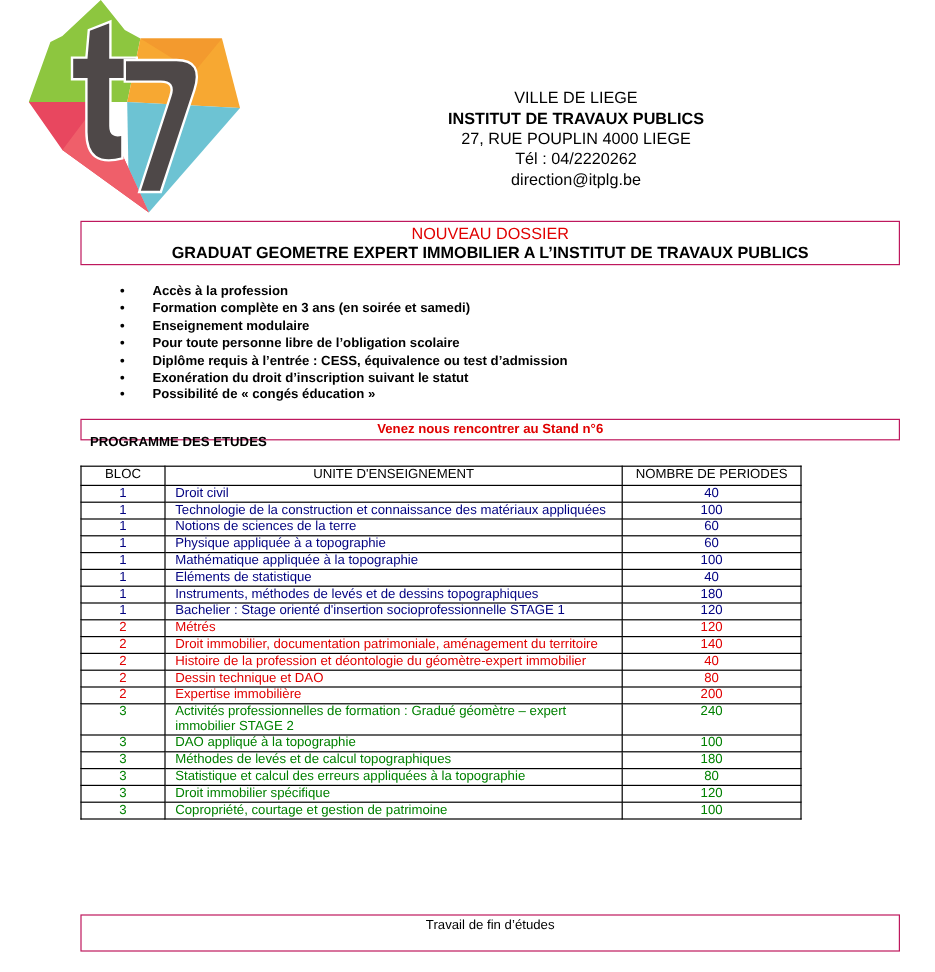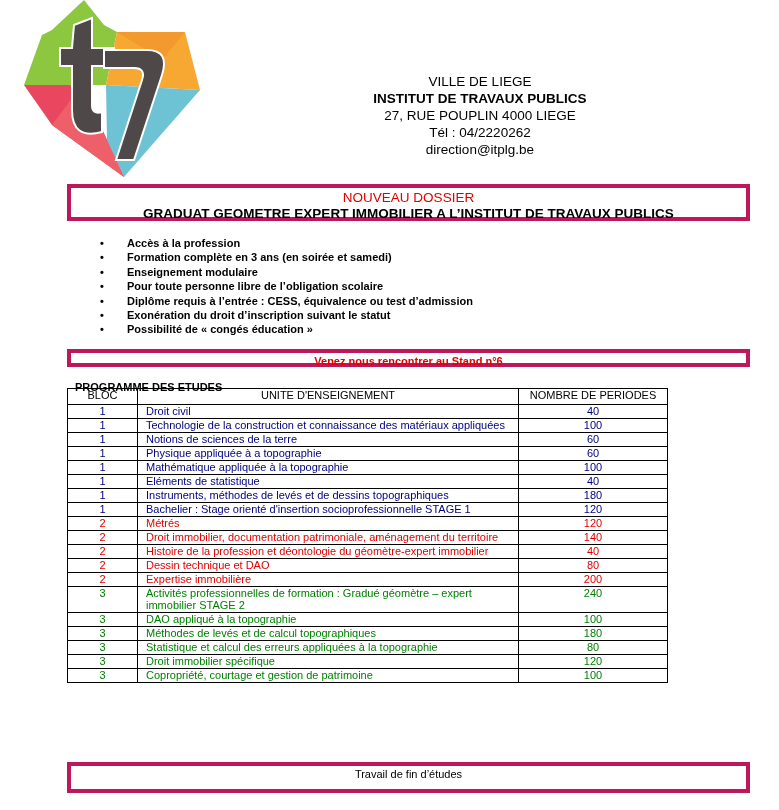--- a/index.html
+++ b/index.html
@@ -2,31 +2,31 @@
 <html><head>
 <meta charset="utf-8">
 <style>
   html, body { margin: 0; padding: 0; background: #ffffff; }
   body { width: 779px; height: 810px; position: relative; overflow: hidden;
          font-family: "Liberation Sans", sans-serif; color: #000; }
   .logo { position: absolute; left: 22px; top: 0px; width: 180px; height: 180px; }
   .org { position: absolute; left: 300px; top: 46px; width: 360px; text-align: center;
          font-size: 13.5px; line-height: 17px; margin-top: 27px; }
   .org .bold { font-weight: bold; }
-  .box { position: absolute; left: 67px; width: 683px; border: 4px solid #be185d; box-sizing: border-box;
+  .box { position: absolute; left: 67px; width: 683px; border: 1px solid #be185d; box-sizing: border-box;
          text-align: center; }
   .title-box { top: 184px; height: 37px; padding-top: 2px; font-size: 13.5px; line-height: 16px; }
   .title-box .red { color: #e00000; }
   .title-box .main { font-weight: bold; font-size: 13.5px; }
   ul.feat { position: absolute; left: 100px; top: 236px; margin: 0; padding: 0; list-style: none;
             font-size: 11px; font-weight: bold; line-height: 14.4px; }
   ul.feat li { position: relative; padding-left: 27px; }
   ul.feat li .bullet { position: absolute; left: 0; top: 0; }
   .stand-box { top: 349px; height: 18px; font-size: 11px; font-weight: bold; color: #e00000; line-height: 16px; }
-  .prog-title { position: absolute; left: 75px; top: 381px; font-size: 11px; font-weight: bold; }
+  .prog-title { position: absolute; left: 75px; top: 363px; font-size: 11px; font-weight: bold; }
   table.prog { position: absolute; left: 67px; top: 388px; width: 601px; border-collapse: collapse;
                font-size: 11px; line-height: 12px; }
   table.prog th, table.prog td { border: 1px solid #000; padding: 0 0 1px 0; vertical-align: top; }
   table.prog th { font-weight: normal; text-align: center; height: 14px; }
   table.prog td.bloc { width: 69px; text-align: center; }
   table.prog td.unit { width: 372px; padding-left: 8px; text-align: left; }
   table.prog td.per { text-align: center; }
   .c1 { color: #000080; }
   .c2 { color: #e00000; }
   .c3 { color: #008000; }

